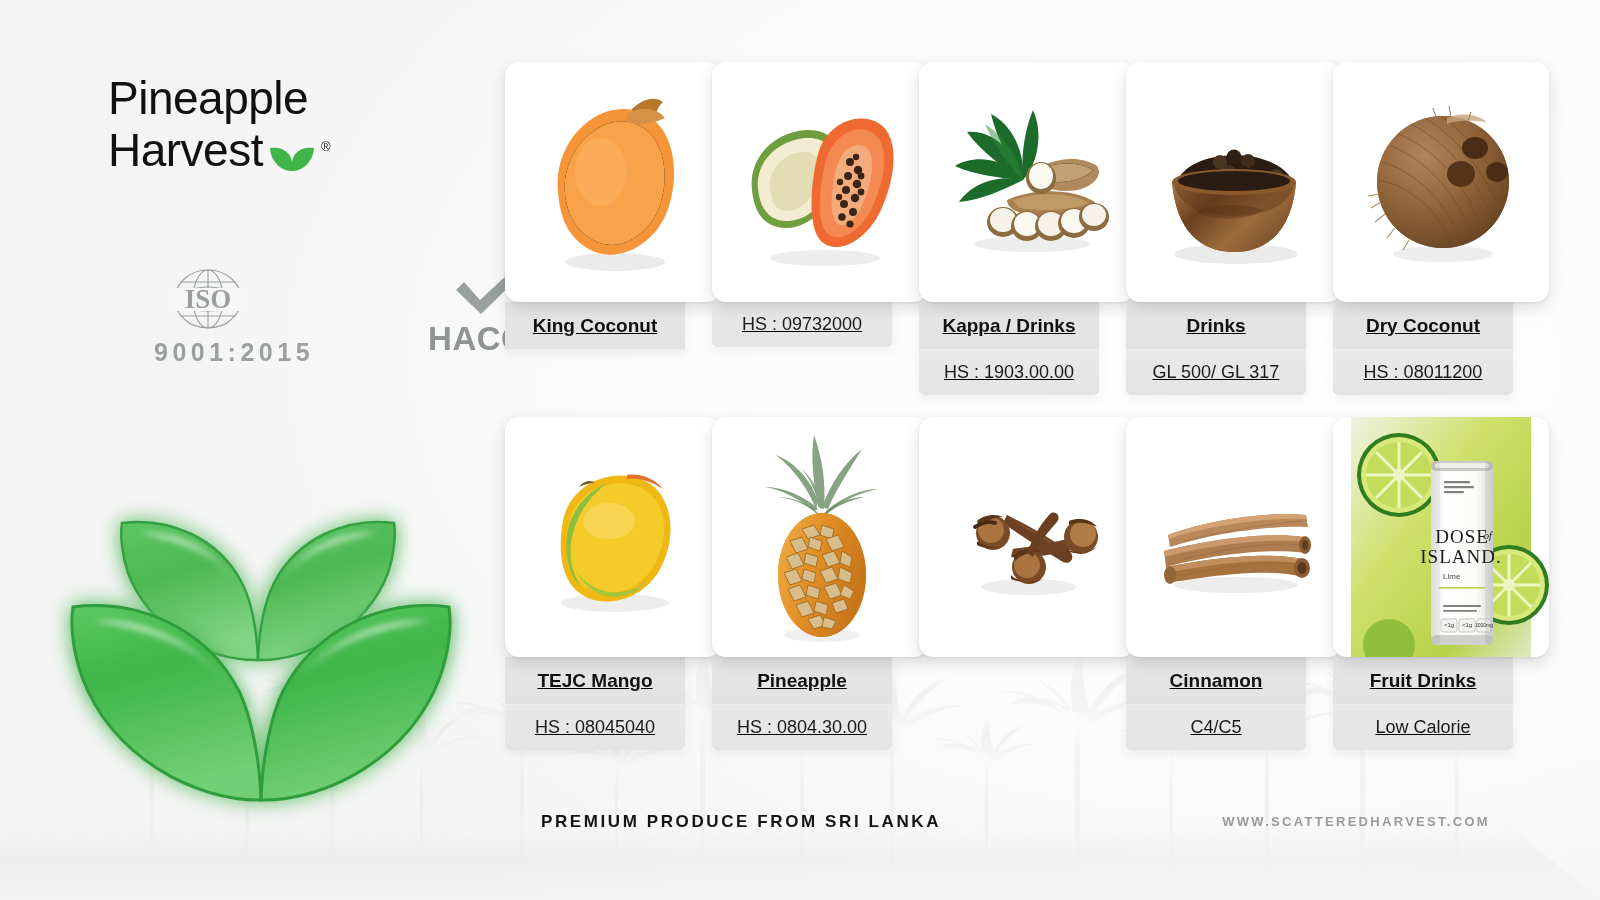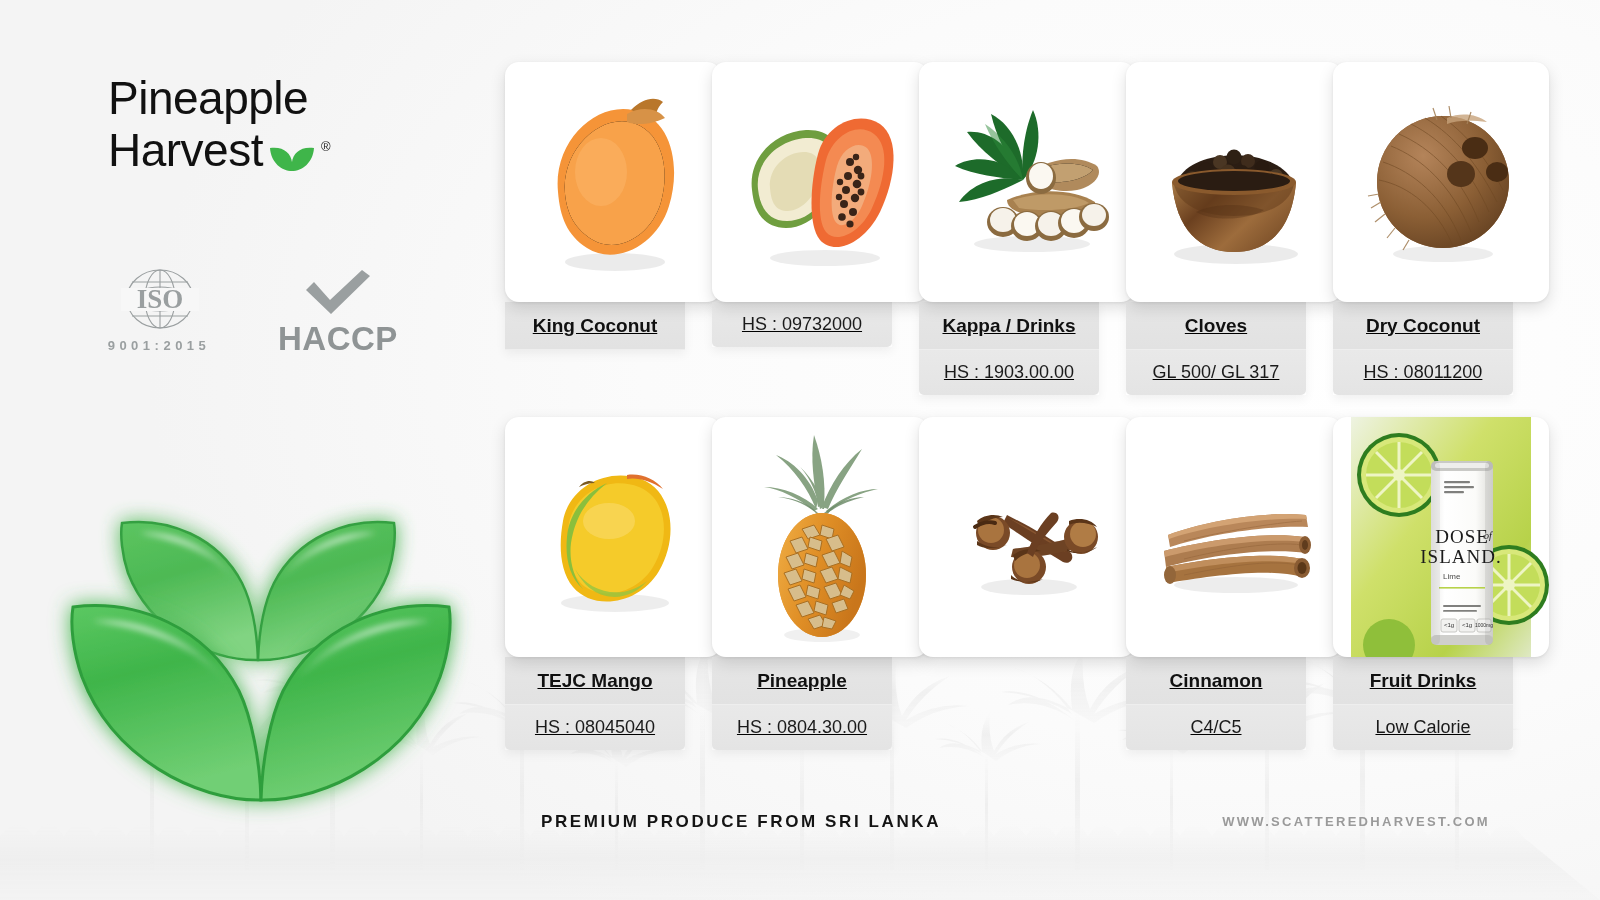--- a/index.html
+++ b/index.html
@@ -24,24 +24,24 @@
   
   .brand { position:absolute; left:108px; top:72px; width:340px; }
   .wordmark { position:relative; }
   .wm-line { font-size:46px; line-height:52px; font-weight:400; letter-spacing:-0.5px; color:#111; }
   .wm-row2 { display:flex; align-items:flex-end; }
   .leafmark { width:46px; height:34px; margin-left:6px; margin-bottom:4px; flex:none; }
   .reg { font-size:13px; color:#1a1a1a; margin-left:6px; margin-bottom:22px; }
 
   
   .certs { position:absolute; left:108px; top:268px; display:flex; align-items:flex-start; gap:66px; }
-  .cert { text-align:center; }
+  .cert { text-align:center;margin-left:48px; }
   .iso-mark { width:104px; height:62px; display:block; }
   .iso-year {
-    font-size:13px; letter-spacing:4.5px; color:#9a9fa0; font-weight:700;
+    font-size:25px; letter-spacing:4.5px; color:#9a9fa0; font-weight:700;
     margin-top:8px; margin-left:-2px;
   }
   .haccp-check { width:72px; height:48px; display:block; margin:0 auto 4px auto; }
   .haccp-text { font-size:33px; font-weight:700; color:#8f9495; letter-spacing:.5px; }
 
   
   .hero-logo { position:absolute; left:40px; top:455px; width:450px; height:355px; }
   .hero-logo svg { width:100%; height:100%; overflow:visible; }
 
   
@@ -365,21 +365,21 @@
               <stop offset="100%" stop-color="#7d512a"></stop>
             </linearGradient>
           </defs>
           <path d="M30 122 C34 142 56 154 90 154 C124 154 146 142 150 122 Z" fill="#5d3718" opacity=".45"></path>
           <ellipse cx="90" cy="120" rx="62" ry="13" fill="#8a5a2d"></ellipse>
           <ellipse cx="90" cy="119" rx="56" ry="10" fill="#2a1c12"></ellipse>
           <path d="M52 150 C68 142 96 140 120 148 C104 158 70 160 52 150 Z" fill="#4f2f14" opacity=".35"></path>
         </svg>
       </div>
       <div class="card-bands">
-        <div class="card-name">Cloves</div>
+        <div class="card-name">Drinks</div>
         <div class="card-code">GL 500/ GL 317</div>
       </div>
     </div>
 
     <div class="card">
       <div class="card-img">
         <svg viewBox="0 0 180 240" aria-hidden="true">
           <ellipse cx="92" cy="192" rx="50" ry="8" fill="#000" opacity=".07"></ellipse>
           <circle cx="92" cy="120" r="66" fill="#8a5e33"></circle>
           <circle cx="92" cy="120" r="66" fill="url(#cocog)"></circle>

